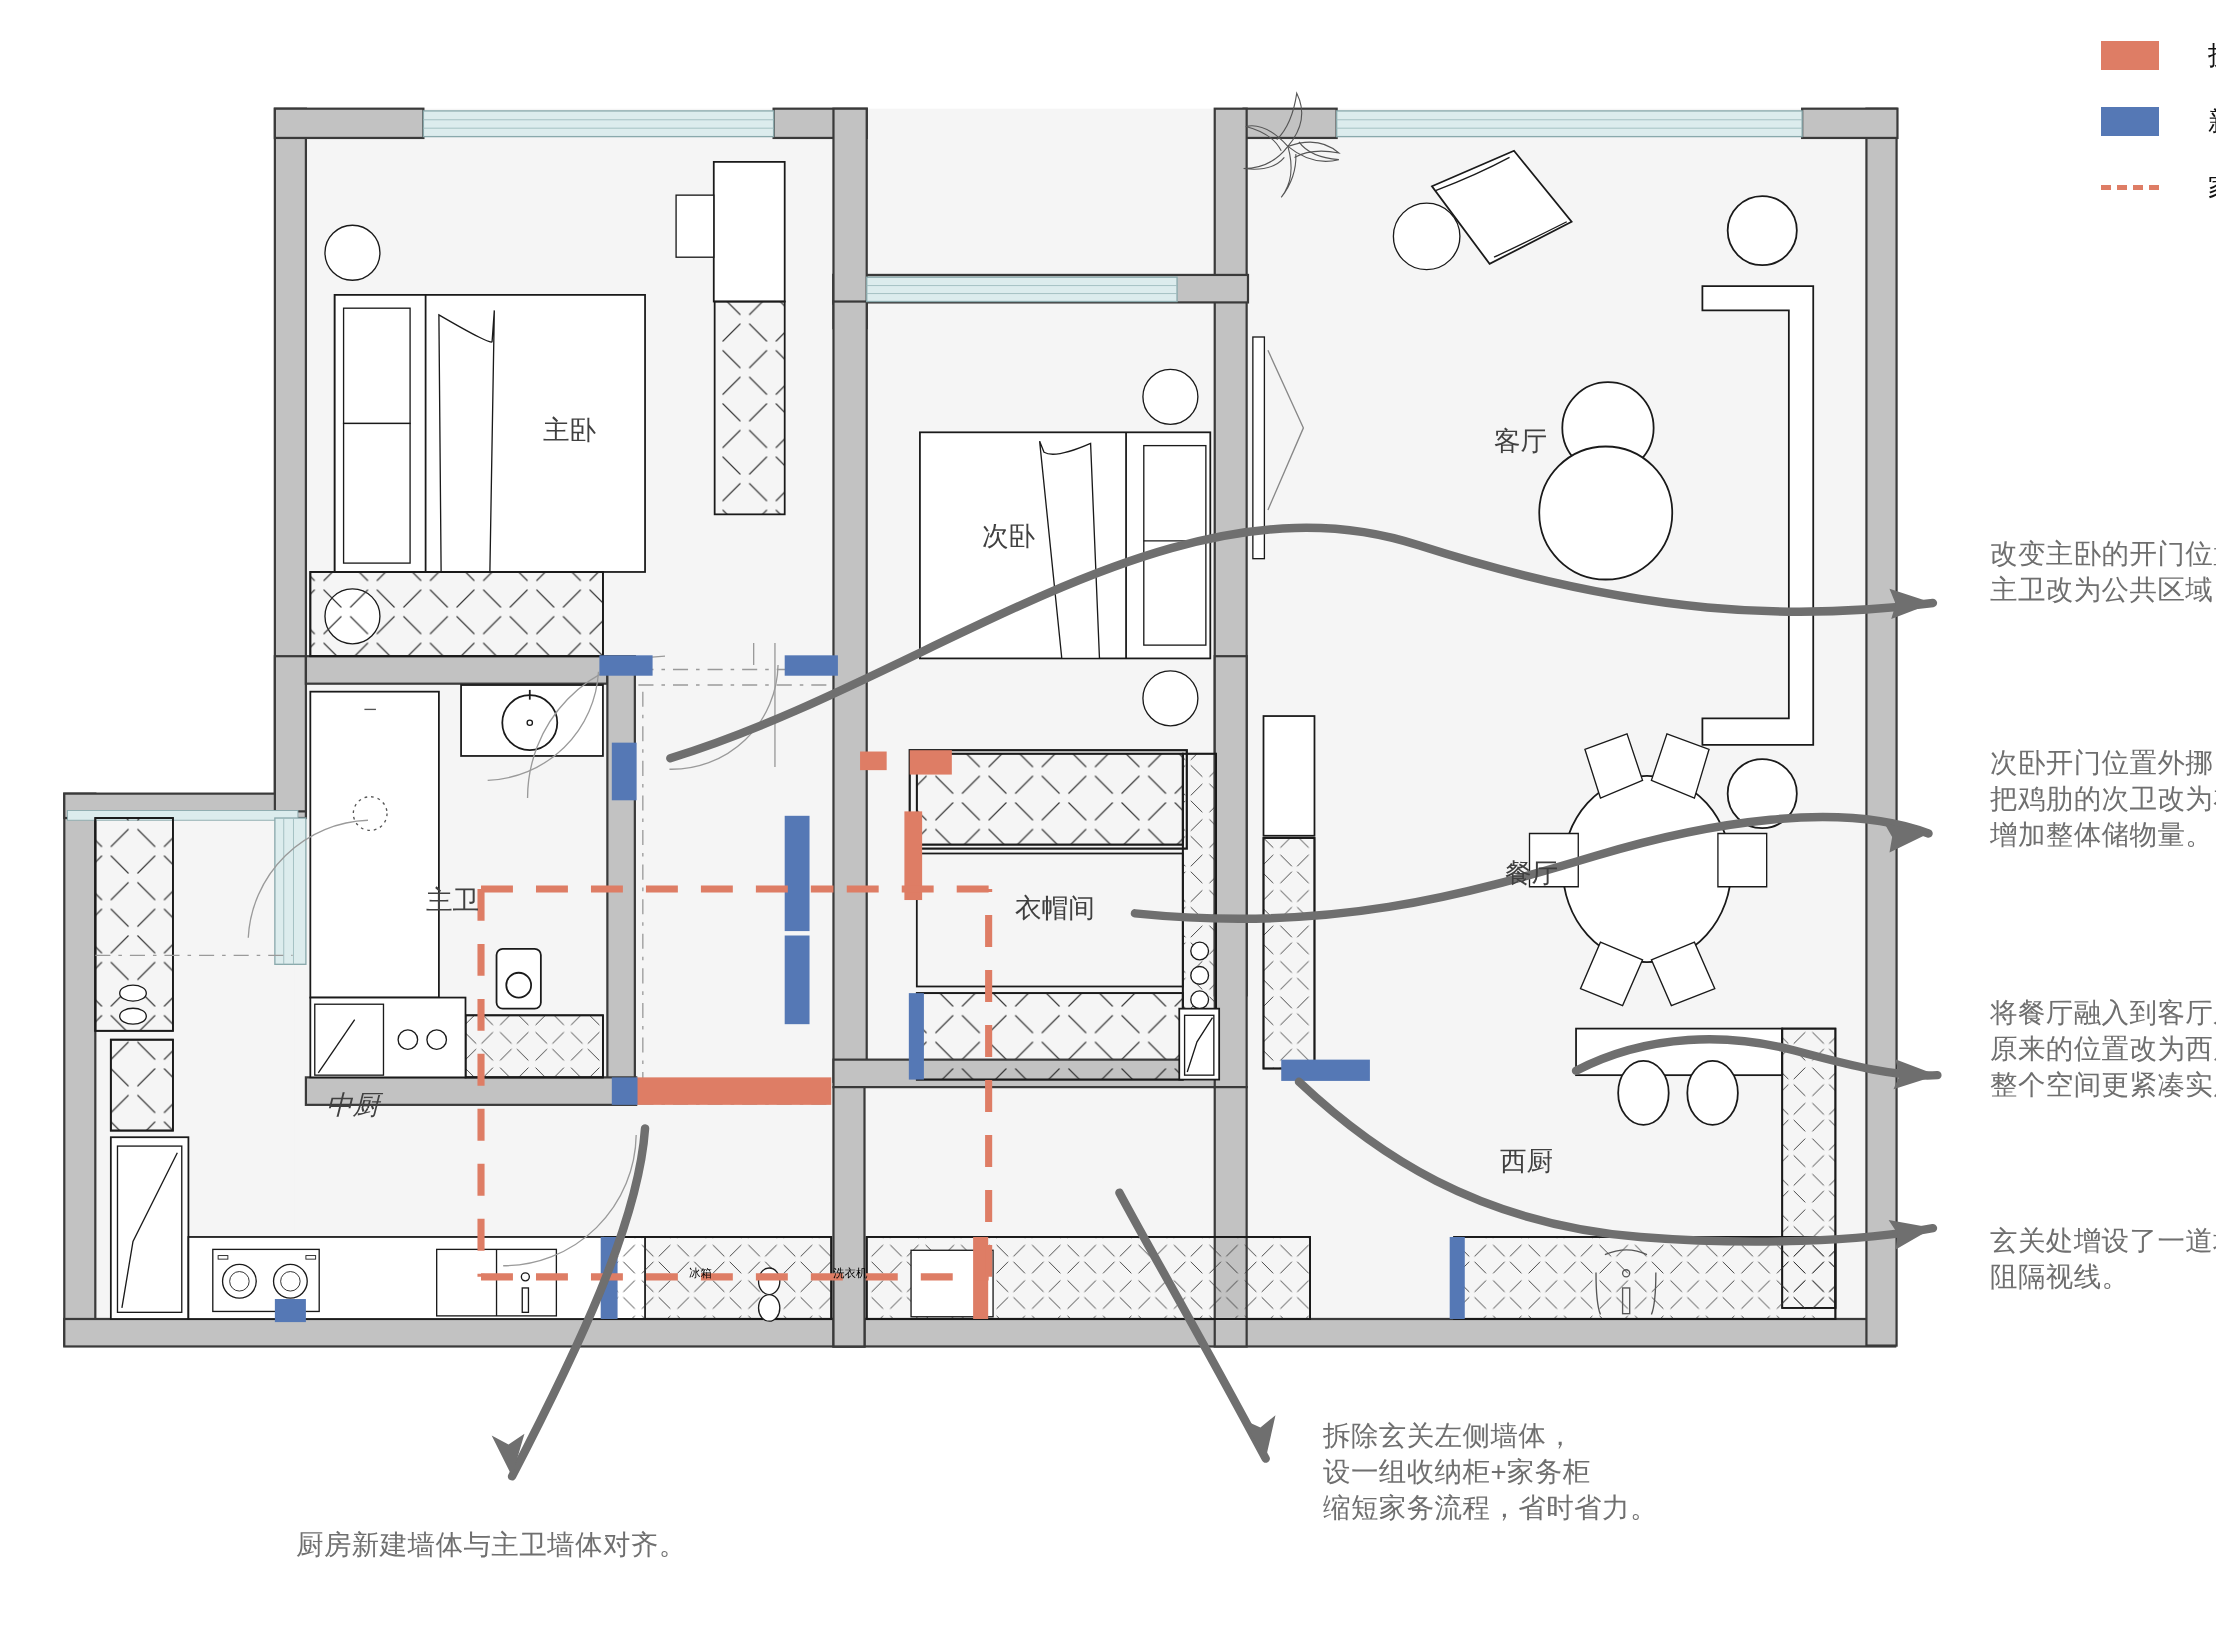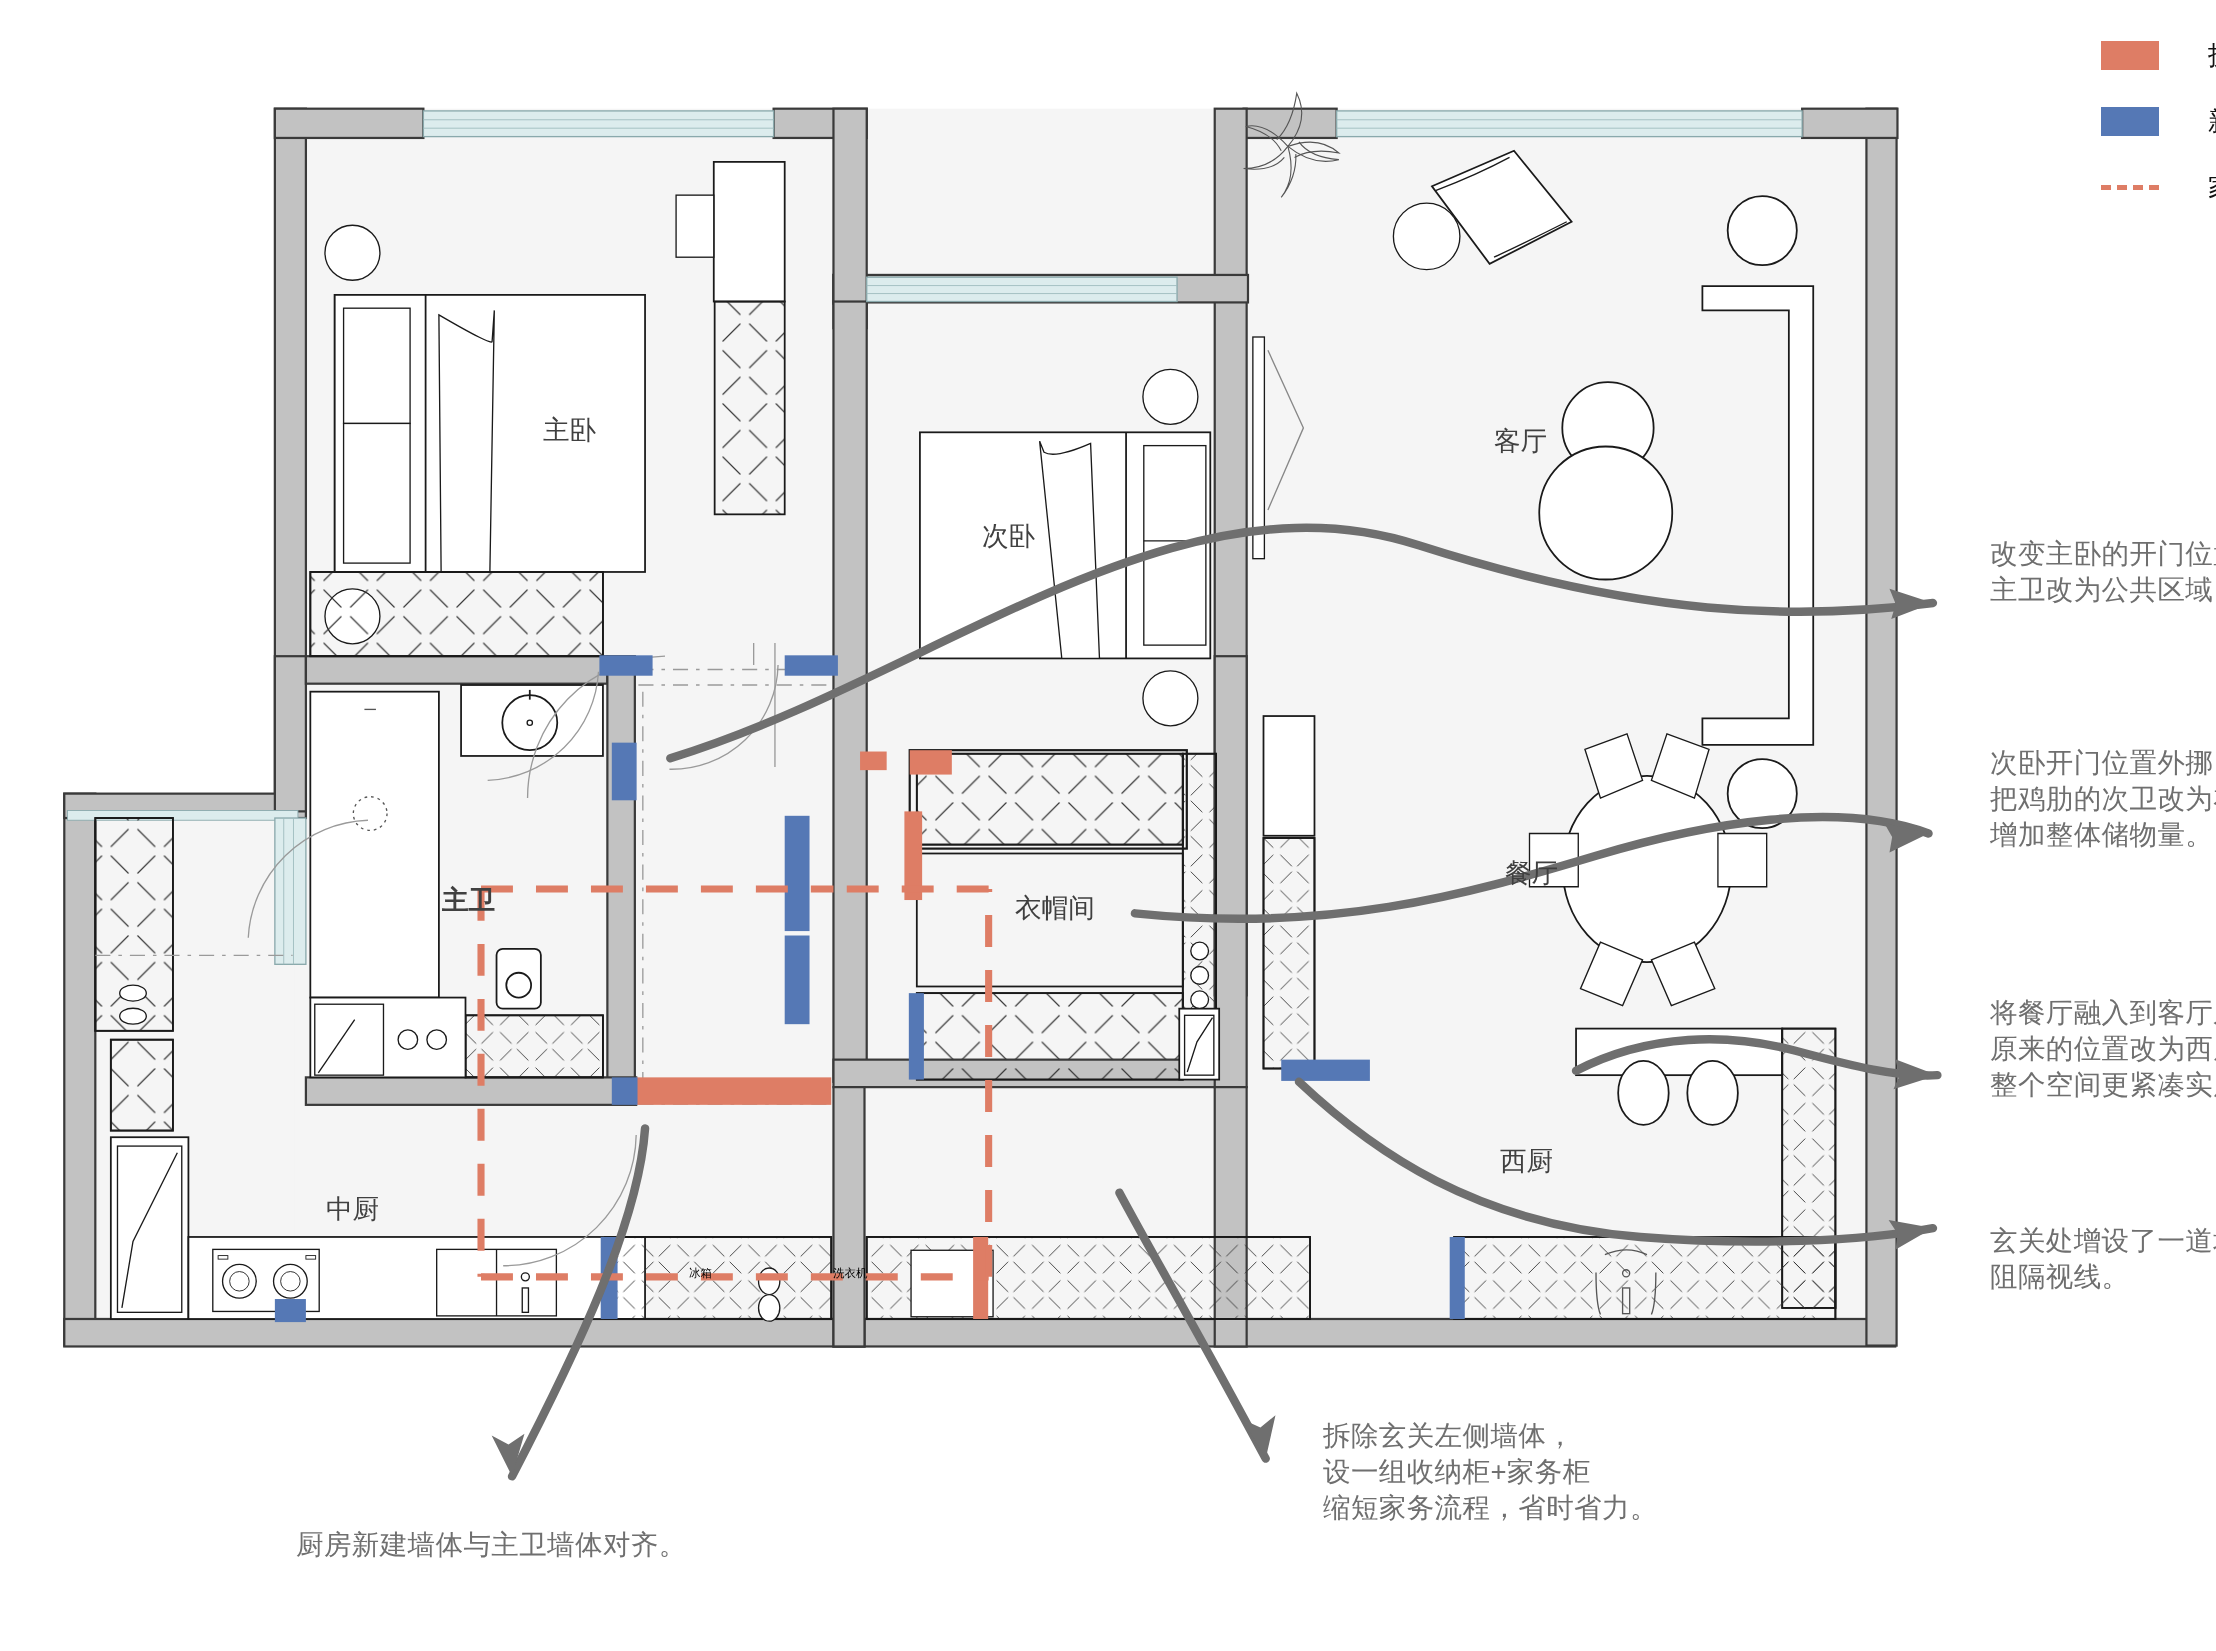--- a/index.html
+++ b/index.html
@@ -413,23 +413,23 @@
       <div class="legend-dash"></div>
       <div class="legend-label">家务动线</div>
     </div>
 
   </div>
 
   <div class="room-label" style="left:543px;top:417px;">主卧</div>
   <div class="room-label" style="left:982px;top:523px;">次卧</div>
   <div class="room-label" style="left:1494px;top:414px;margin-top:14px;">客厅</div>
   <div class="room-label" style="left:1505px;top:860px;">餐厅</div>
-  <div class="room-label" style="left:442px;top:887px;font-weight:bold;">主卫</div>
+  <div class="room-label" style="left:426px;top:887px;">主卫</div>
   <div class="room-label" style="left:1015px;top:895px;">衣帽间</div>
-  <div class="room-label" style="left:326px;top:1196px;">中厨</div>
+  <div class="room-label" style="left:326px;top:1092px;font-style:italic;">中厨</div>
   <div class="room-label" style="left:1500px;top:1148px;">西厨</div>
 
   <div class="appl-label" style="left:645px;top:1268px;margin-left:44px;">冰箱</div>
   <div class="appl-label" style="left:833px;top:1268px;">洗衣机</div>
 
   <div class="note" id="note-1">改变主卧的开门位置
 主卫改为公共区域。</div>
   <div class="note" id="note-2">次卧开门位置外挪，
 把鸡肋的次卫改为衣帽间
 增加整体储物量。</div>

